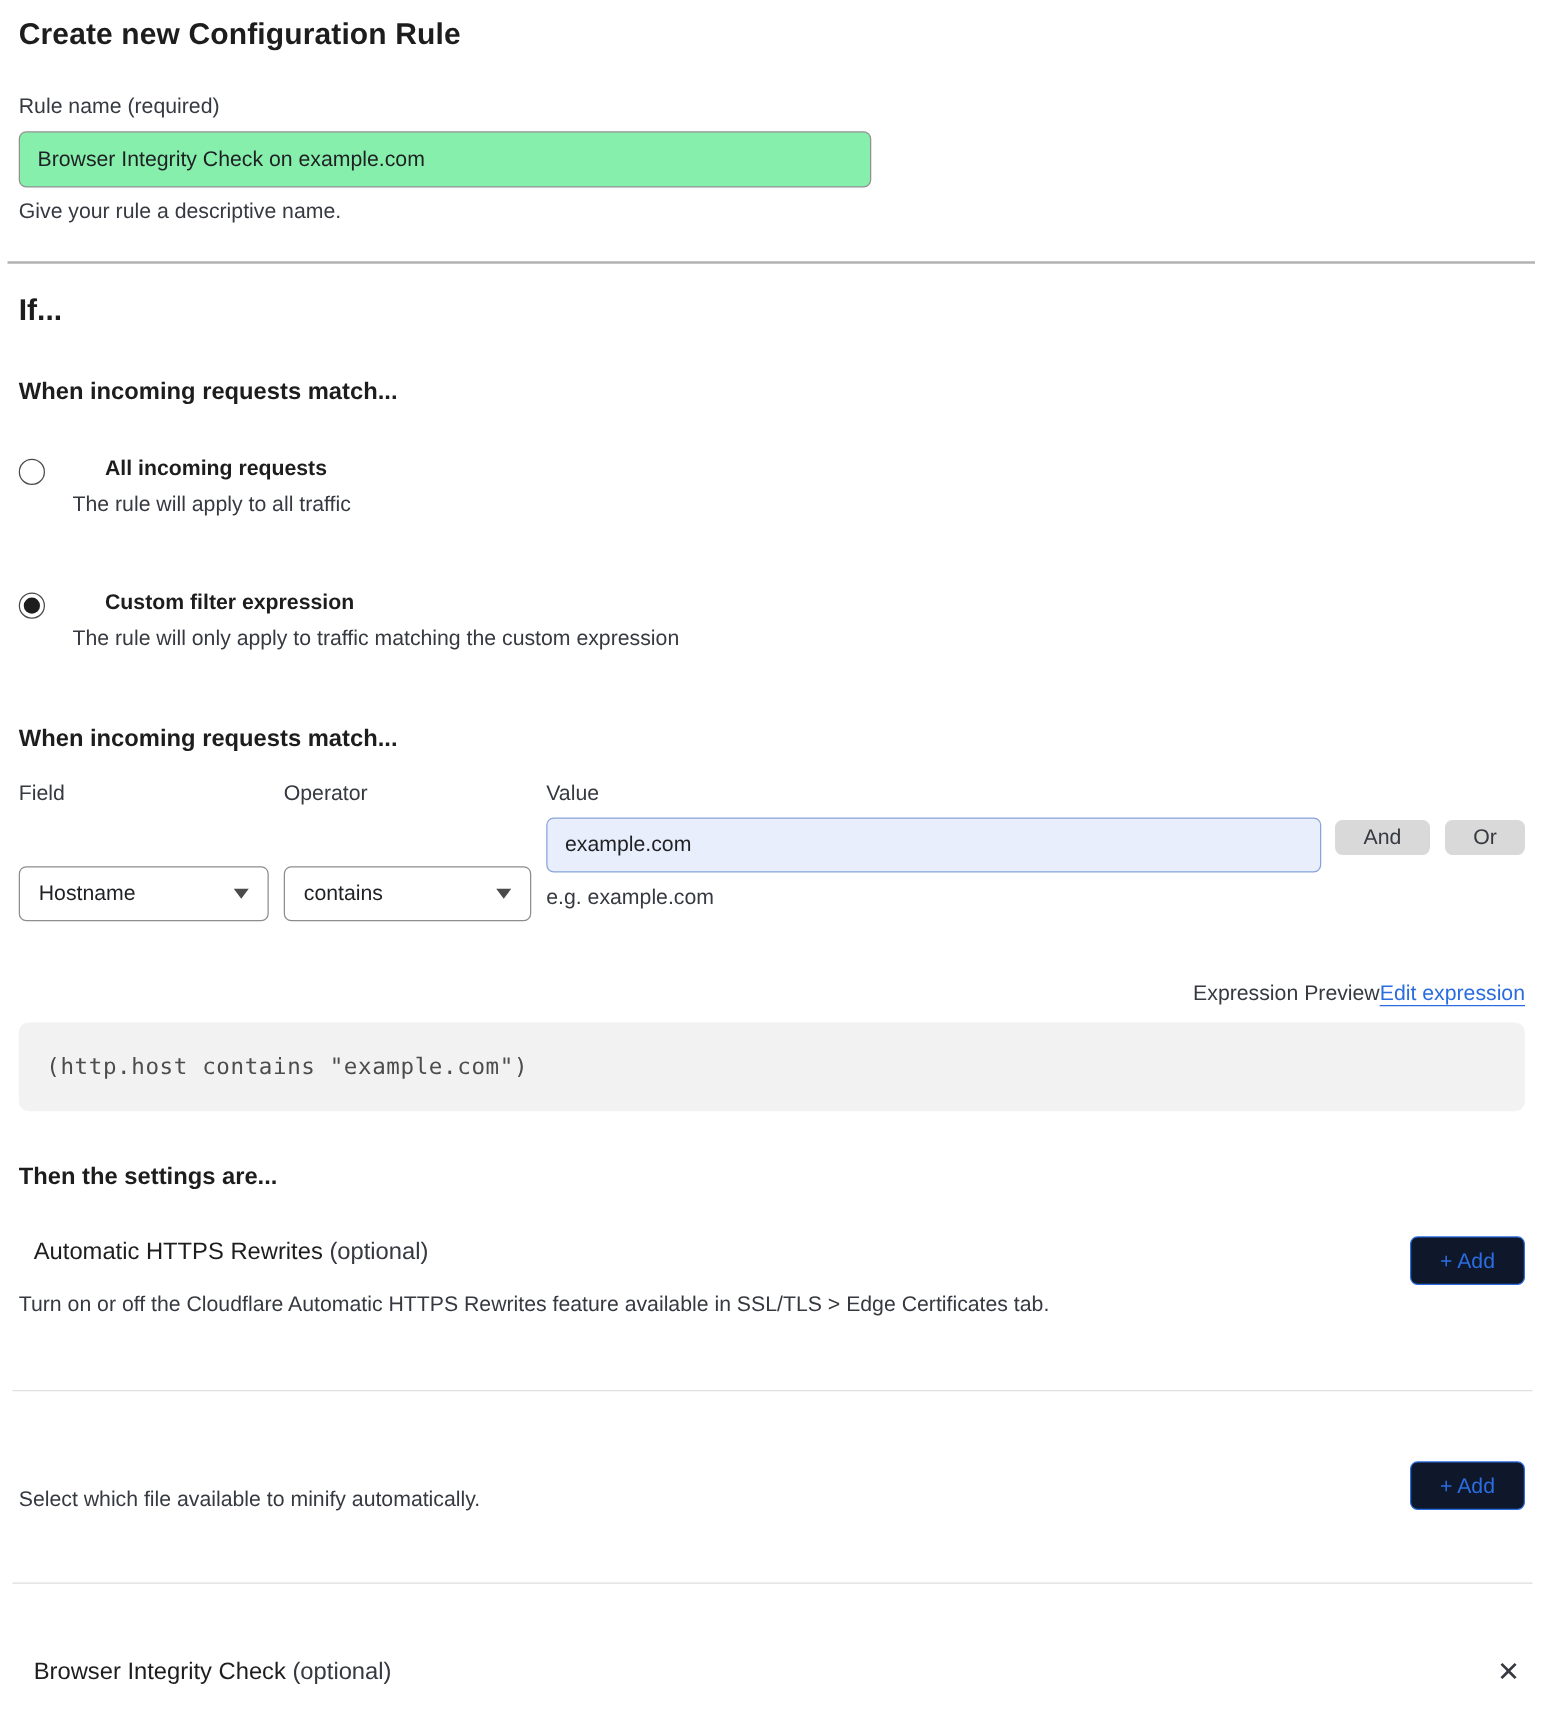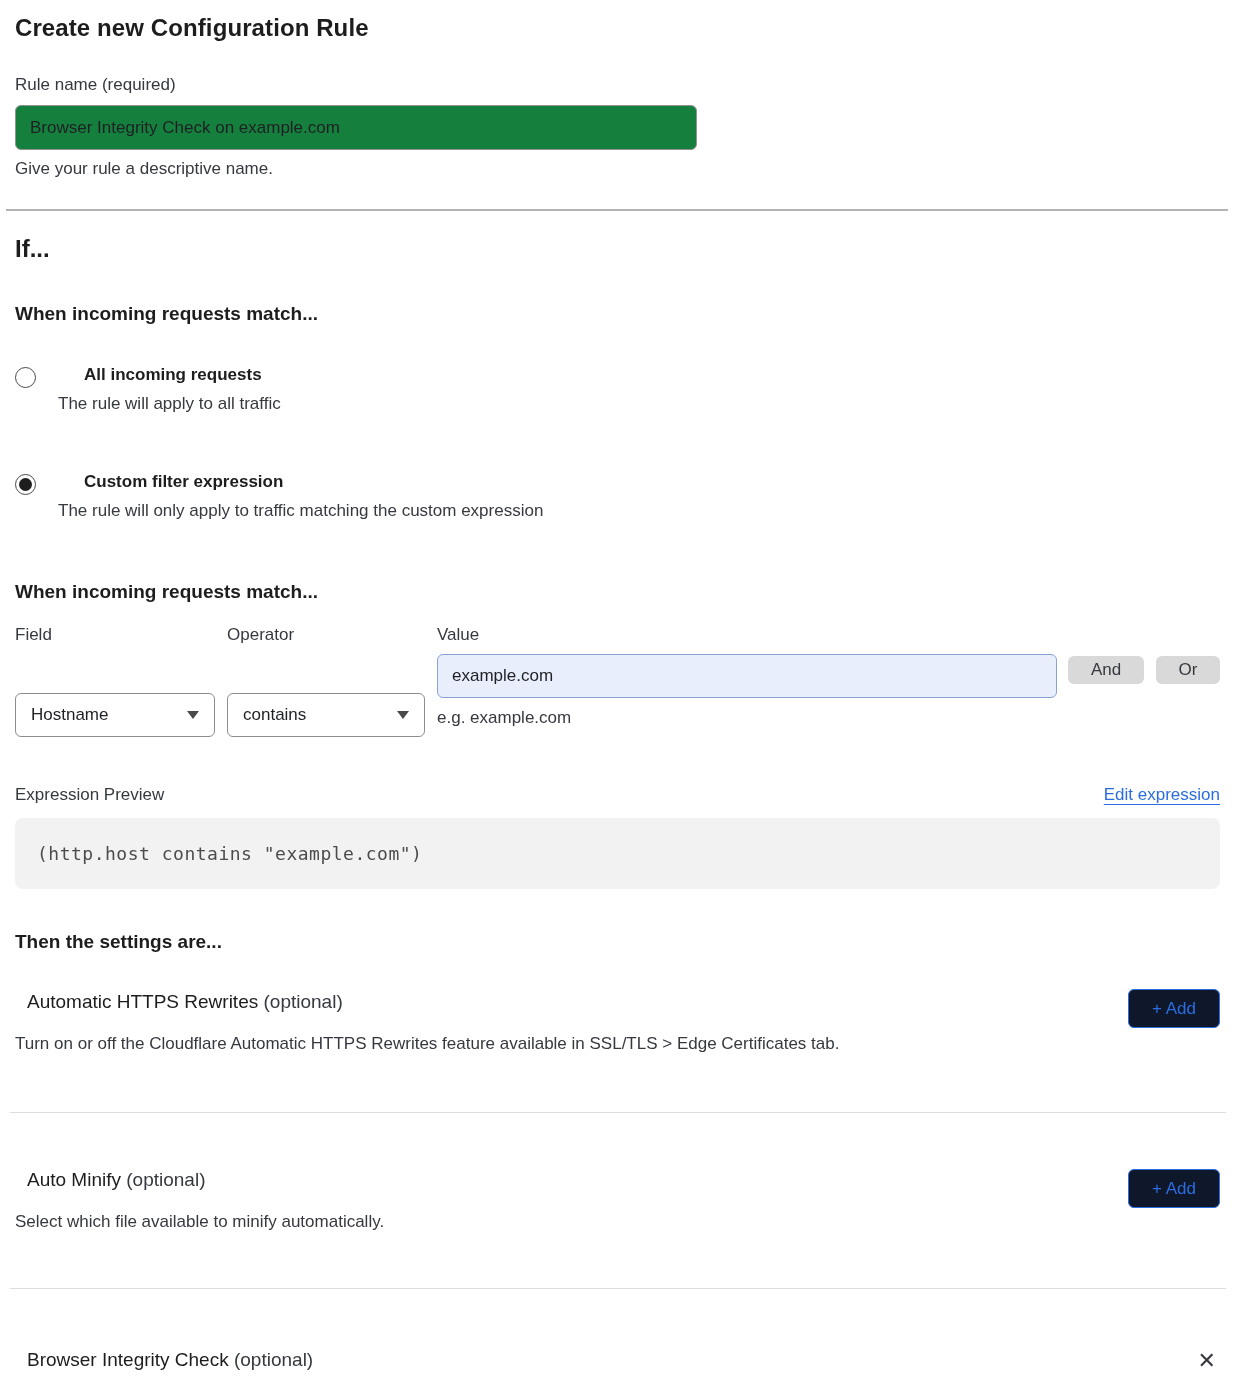--- a/index.html
+++ b/index.html
@@ -15,21 +15,21 @@
 
   .page-title { font-size: 24px; font-weight: 700; color:#1d1d1d; letter-spacing: 0.1px; }
 
   .field-label { font-size: 17px; color: #36393f; margin-top: 33px; }
   .text-input {
     margin-top: 10px;
     width: 682px; height: 45px;
     border: 1px solid #919191; border-radius: 6px;
     font-family: "Liberation Sans", sans-serif;
     font-size: 17px; color:#1f2023;
-    padding: 0 14px; background:#15803d; outline:none;
+    padding: 0 14px; background:#86efac; outline:none;
   }
   .help-text { font-size: 17px; color:#36393f; margin-top: 9px; }
 
   .divider-strong { border: none; border-top: 2px solid #b3b3b3; margin: 30px 0 0 -9px; width: 1222px; }
   .divider-light  { border: none; border-top: 1px solid #dedede; margin: 0 0 0 -5px; width: 1216px; }
 
   .h-if { font-size: 24px; font-weight: 700; margin-top: 24px; color:#1d1d1d;}
   .h-sub { font-size: 19px; font-weight: 700; margin-top: 40px; color:#1d1d1d;}
 
   .radio-option { display: flex; margin-top: 40px; cursor: pointer; }
@@ -72,21 +72,21 @@
   .gray-btn {
     margin-top: 31px; height: 28px;
     background:#d9d9d9; color:#36393f; border:none; border-radius:6px;
     font-family: "Liberation Sans", sans-serif; font-size: 17px;
     cursor:pointer;
   }
   .and-btn { margin-left: 11px; width: 76px; }
   .or-btn  { margin-left: 12px; width: 64px; }
   .eg-text { font-size: 17px; color:#36393f; margin-top: 10px; }
 
-  .preview-row { display:flex; justify-content: space-between; align-items: baseline; margin-top: 48px; }
+  .preview-row { display:flex; justify-content: flex-end; align-items: baseline; margin-top: 48px; }
   .preview-label { font-size: 17px; color:#36393f; }
   .edit-link { font-size: 17px; color:#2b6de0; text-decoration: underline; text-underline-offset: 4px; cursor:pointer; }
   .code-block {
     margin-top: 13px; width: 1205px; min-height: 71px;
     background:#f2f2f2; border-radius: 8px;
     display:flex; align-items:center; padding: 0 22px;
   }
   .code-text { font-family: "DejaVu Sans Mono", monospace; font-size: 18px; color:#4c4c4c; letter-spacing: 0.5px; }
 
   .h-then { font-size: 19px; font-weight: 700; margin-top: 42px; color:#1d1d1d; }
@@ -193,24 +193,20 @@
       </div>
       <button class="add-btn">+ Add</button>
     </div>
   </div>
 
   <hr class="divider-light">
 
   <div class="setting-section sec2">
     <div class="setting-head-row">
       <div>
-        <div class="setting-title">
-          <b>Auto Minify</b>
-          <span class="setting-optional">(optional)</span>
-        </div>
         <div class="setting-desc">Select which file available to minify automatically.</div>
       </div>
       <button class="add-btn">+ Add</button>
     </div>
   </div>
 
   <hr class="divider-light">
 
   <div class="setting-section sec3">
     <div class="setting-head-row">

